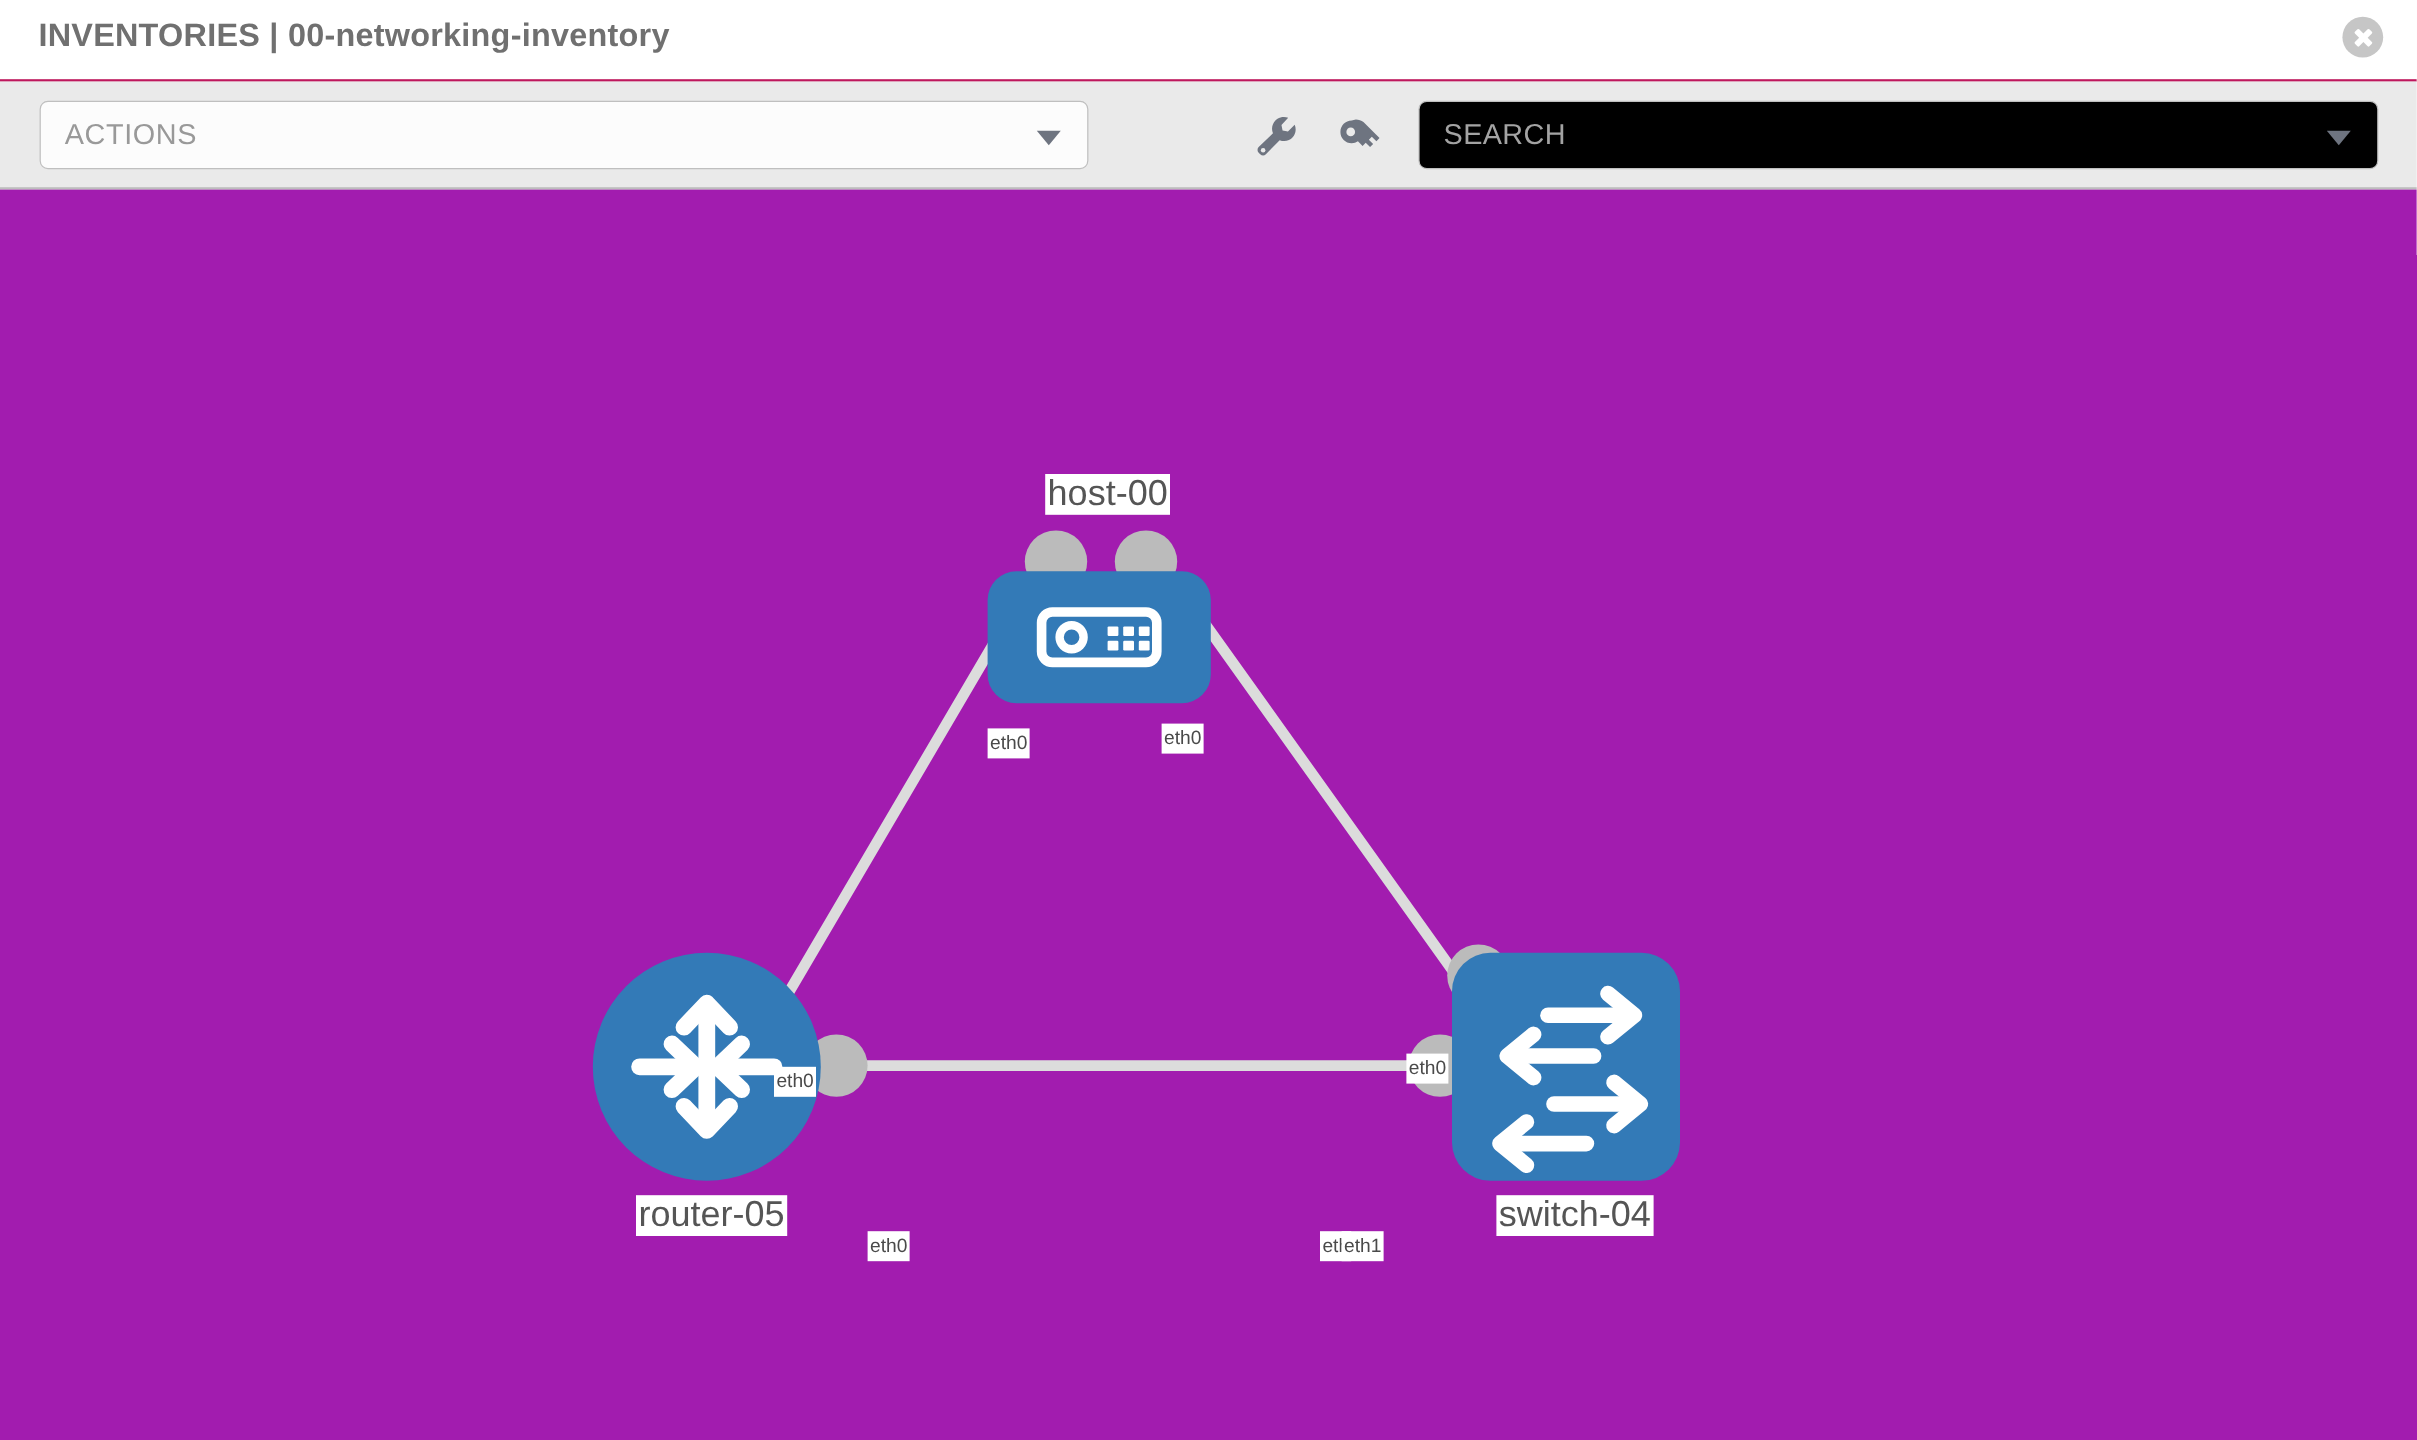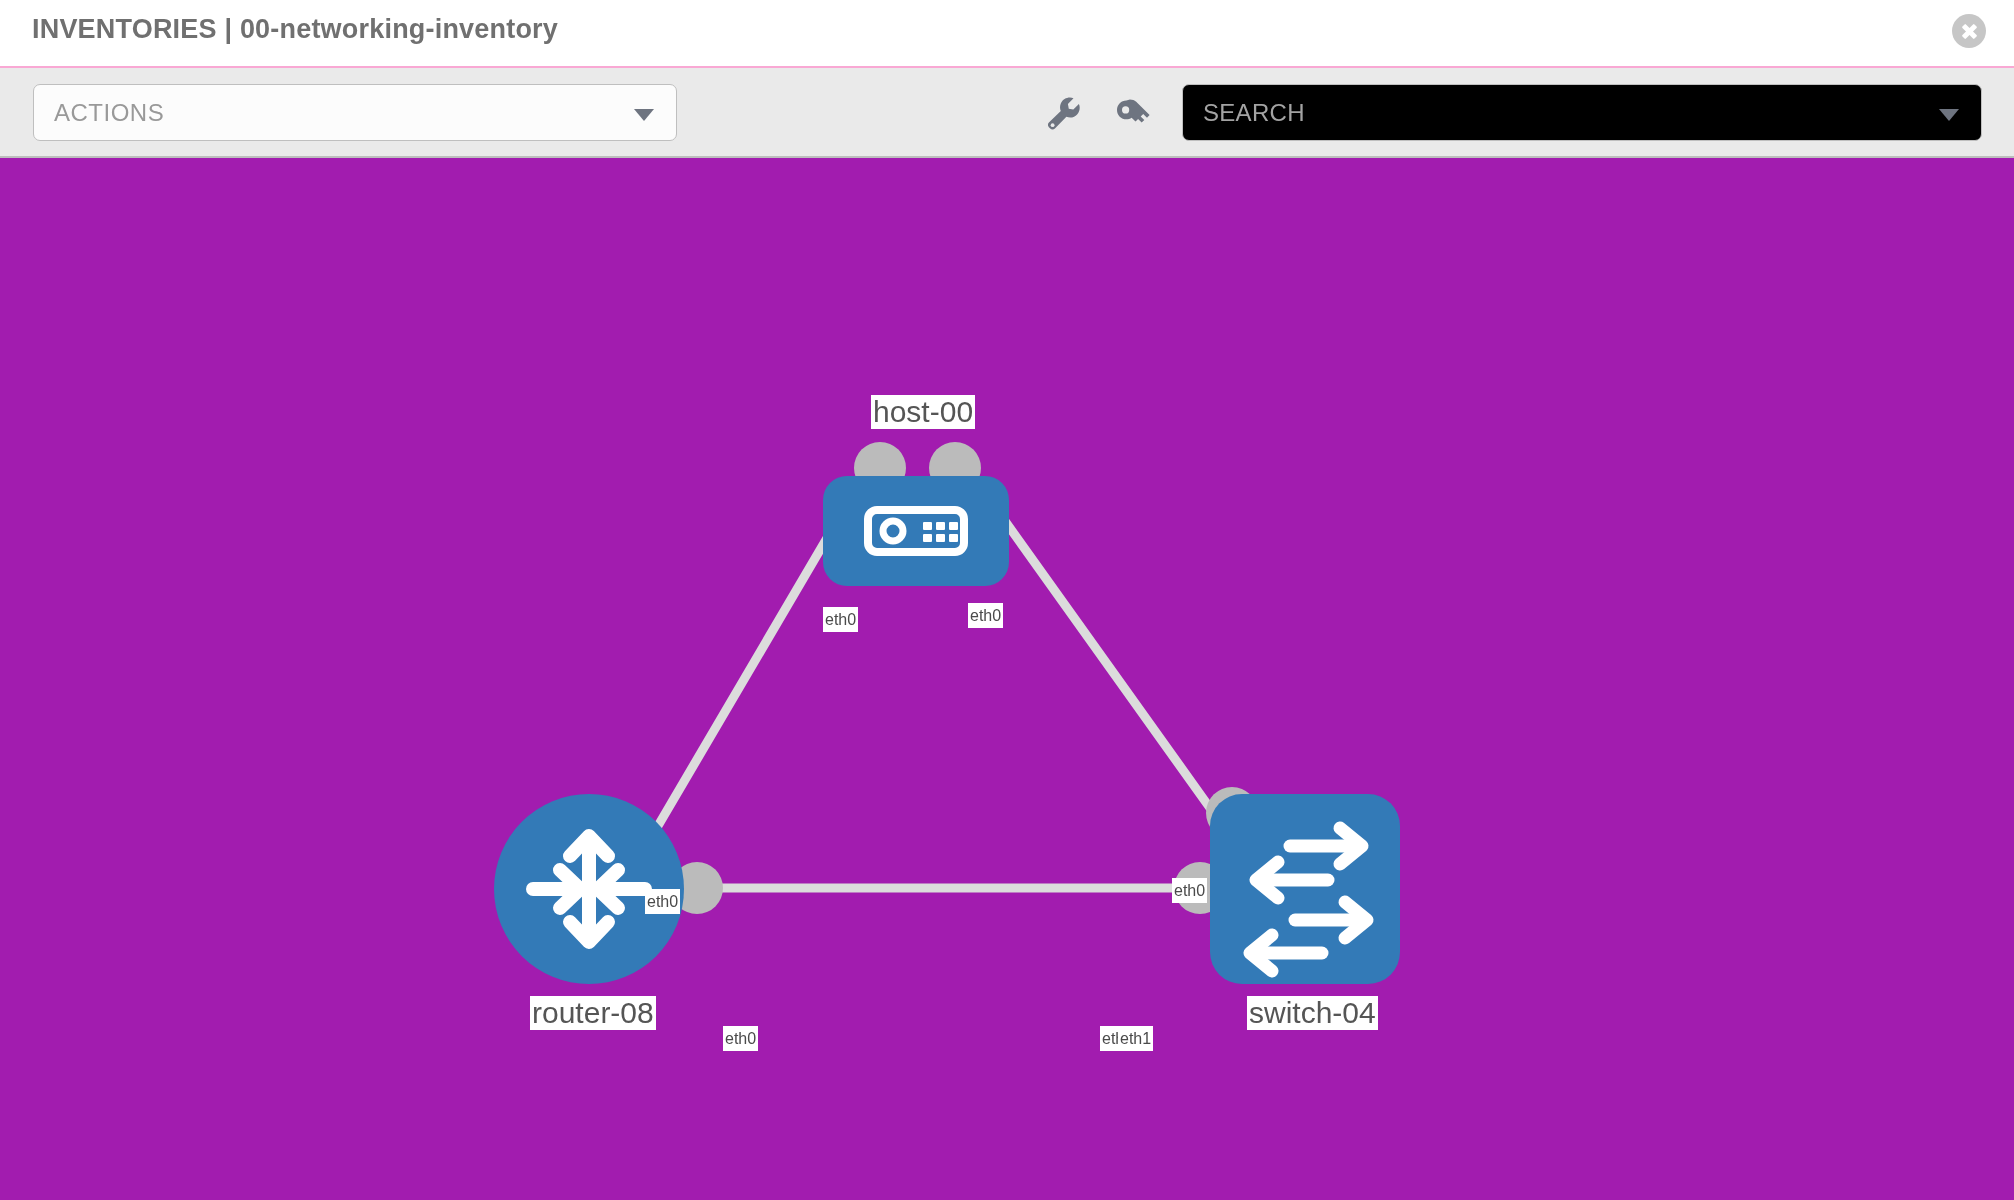--- a/index.html
+++ b/index.html
@@ -20,21 +20,21 @@
   }
 
   
   .header {
     position: absolute;
     left: 0;
     top: 0;
     width: 2014px;
     height: 68px;
     background: #ffffff;
-    border-bottom: 2px solid #f9a8d4;
+    border-bottom: 2px solid #be185d;
     box-sizing: border-box;
   }
 
   .header-title {
     position: absolute;
     left: 32px;
     top: 14px;
     font-size: 27px;
     font-weight: bold;
     color: #707070;
@@ -77,21 +77,21 @@
     height: 90px;
     background: #eaeaea;
     border-bottom: 2px solid #bdbdbd;
     box-sizing: border-box;
   }
 
   .actions-select {
     position: absolute;
     left: 33px;
     top: 16px;
-    width: 644px;
+    width: 874px;
     height: 57px;
     background: #fcfcfc;
     border: 1px solid #bfbfbf;
     border-radius: 7px;
     box-sizing: border-box;
     cursor: pointer;
   }
   .actions-select .label {
     position: absolute;
     left: 20px;
@@ -289,21 +289,21 @@
           <polyline points="1345,744 1367,762 1345,780"></polyline>
 
           <line x1="1252" y1="795" x2="1322" y2="795"></line>
           <polyline points="1272,777 1250,795 1272,813"></polyline>
         </g>
       </g>
     </svg>
 
     <div class="node-label" style="left:871px; top:237px;">host-00</div>
 
-    <div class="node-label" style="left:530px; top:838px;">router-08</div>
+    <div class="node-label" style="left:530px; top:838px;">router-05</div>
 
     <div class="node-label" style="left:1247px; top:838px;">switch-04</div>
 
     <div class="iface-label" style="left:823px; top:449px;">eth0</div>
 
     <div class="iface-label" style="left:968px; top:445px;">eth0</div>
 
     <div class="iface-label" style="left:645px; top:731px;">eth0</div>
 
     <div class="iface-label" style="left:1172px; top:720px;">eth0</div>

